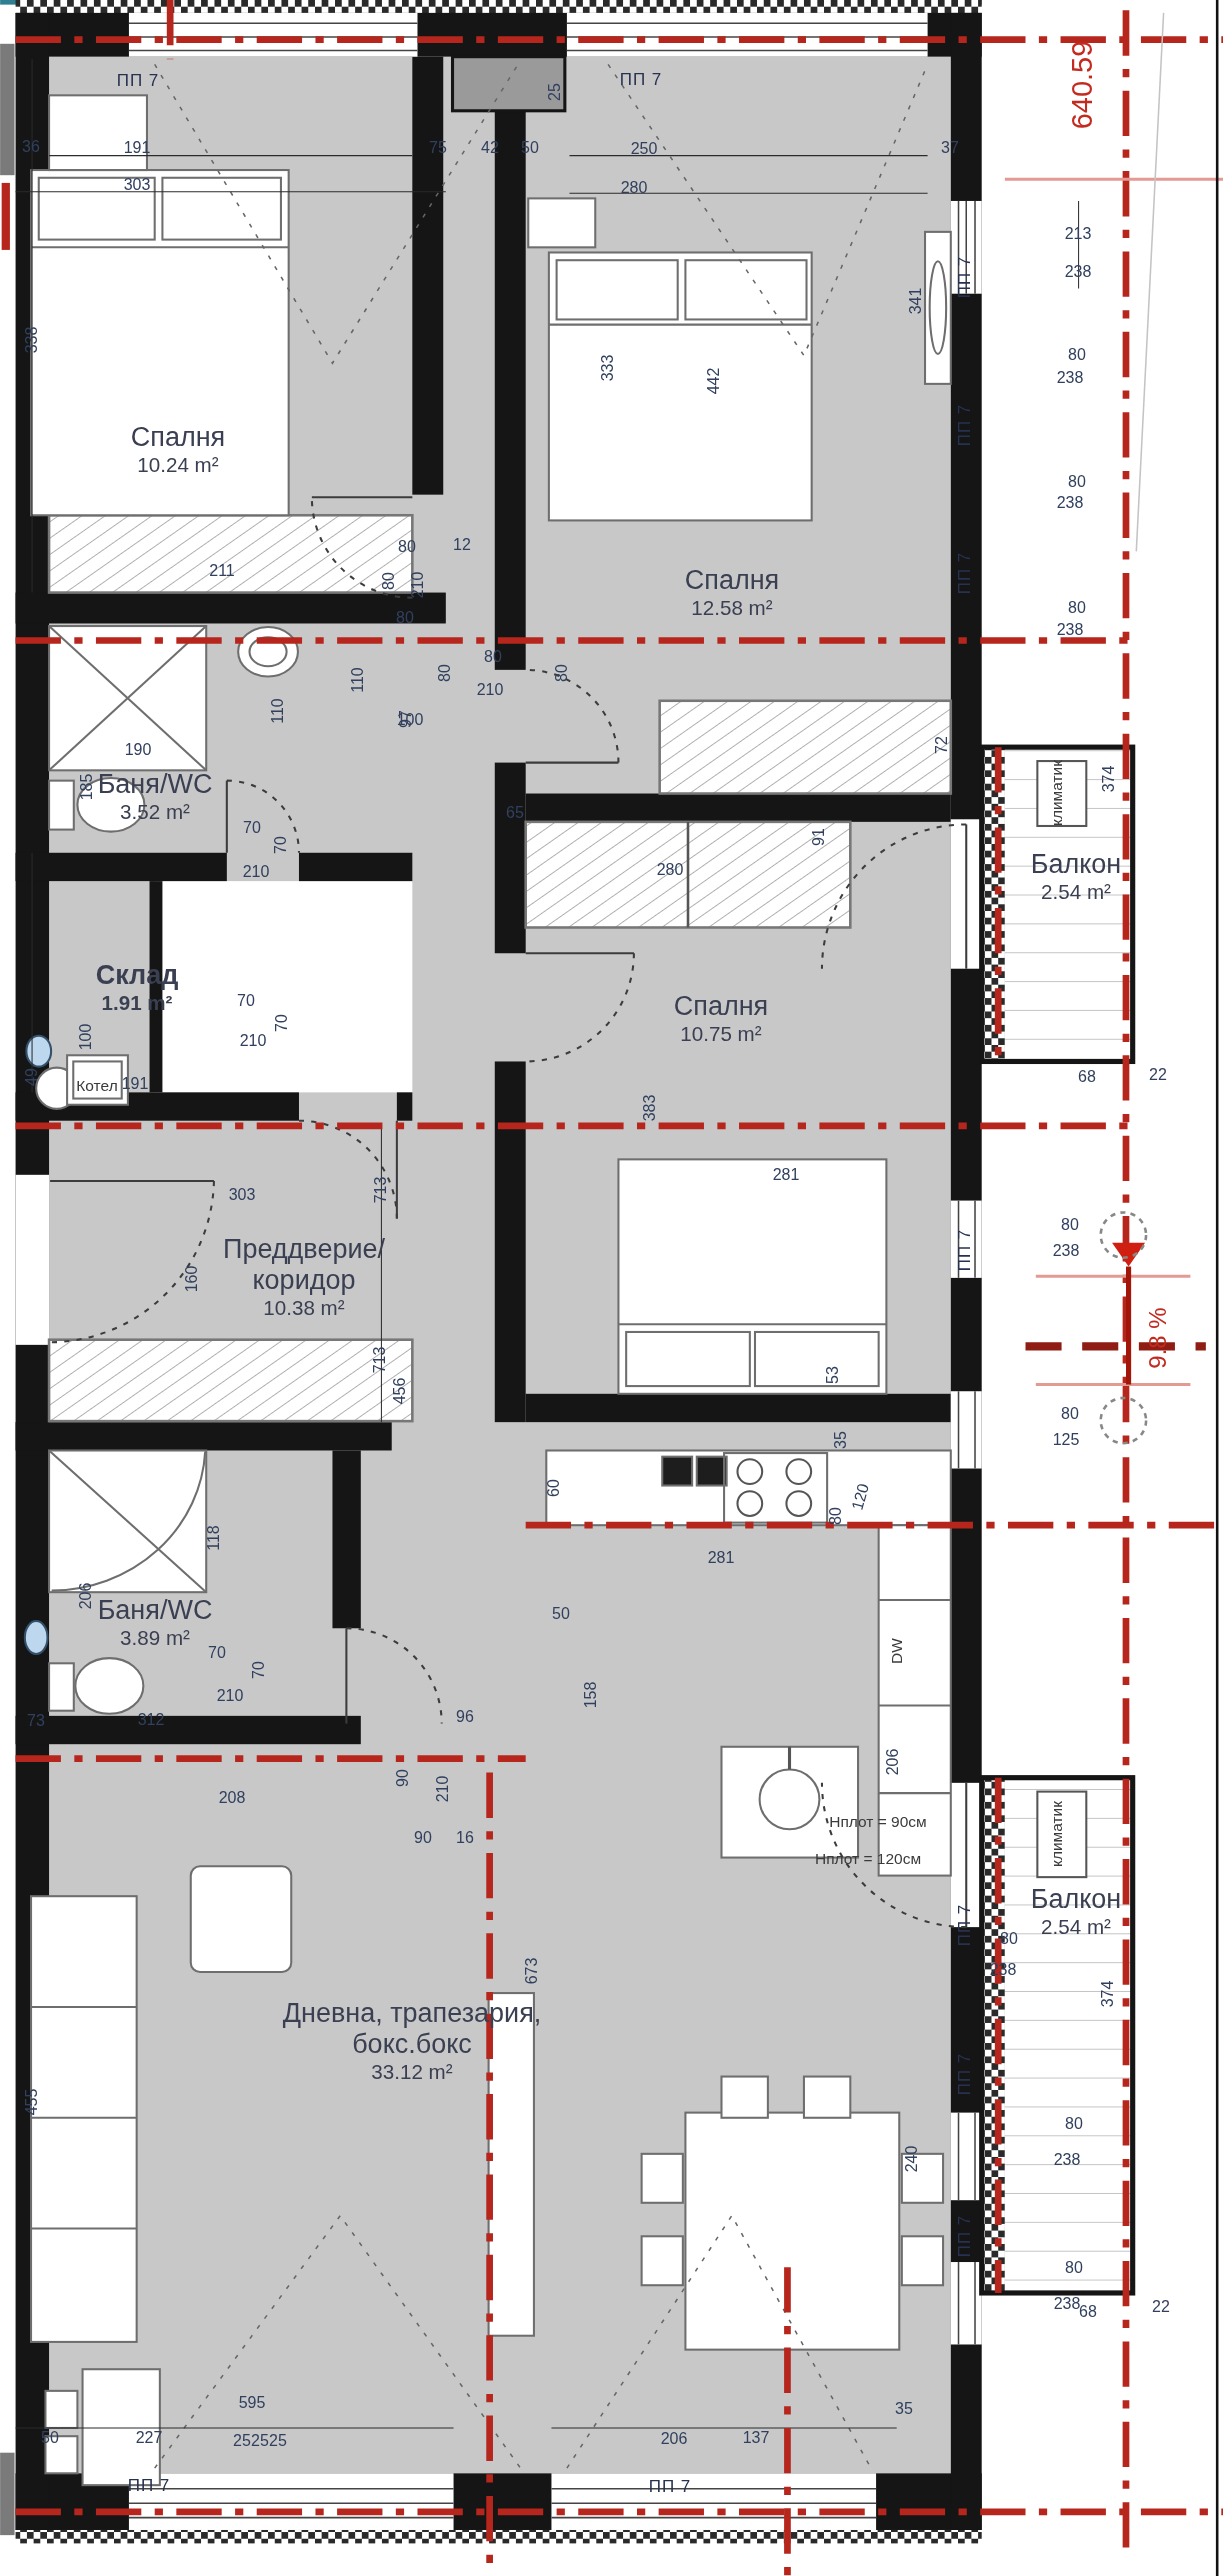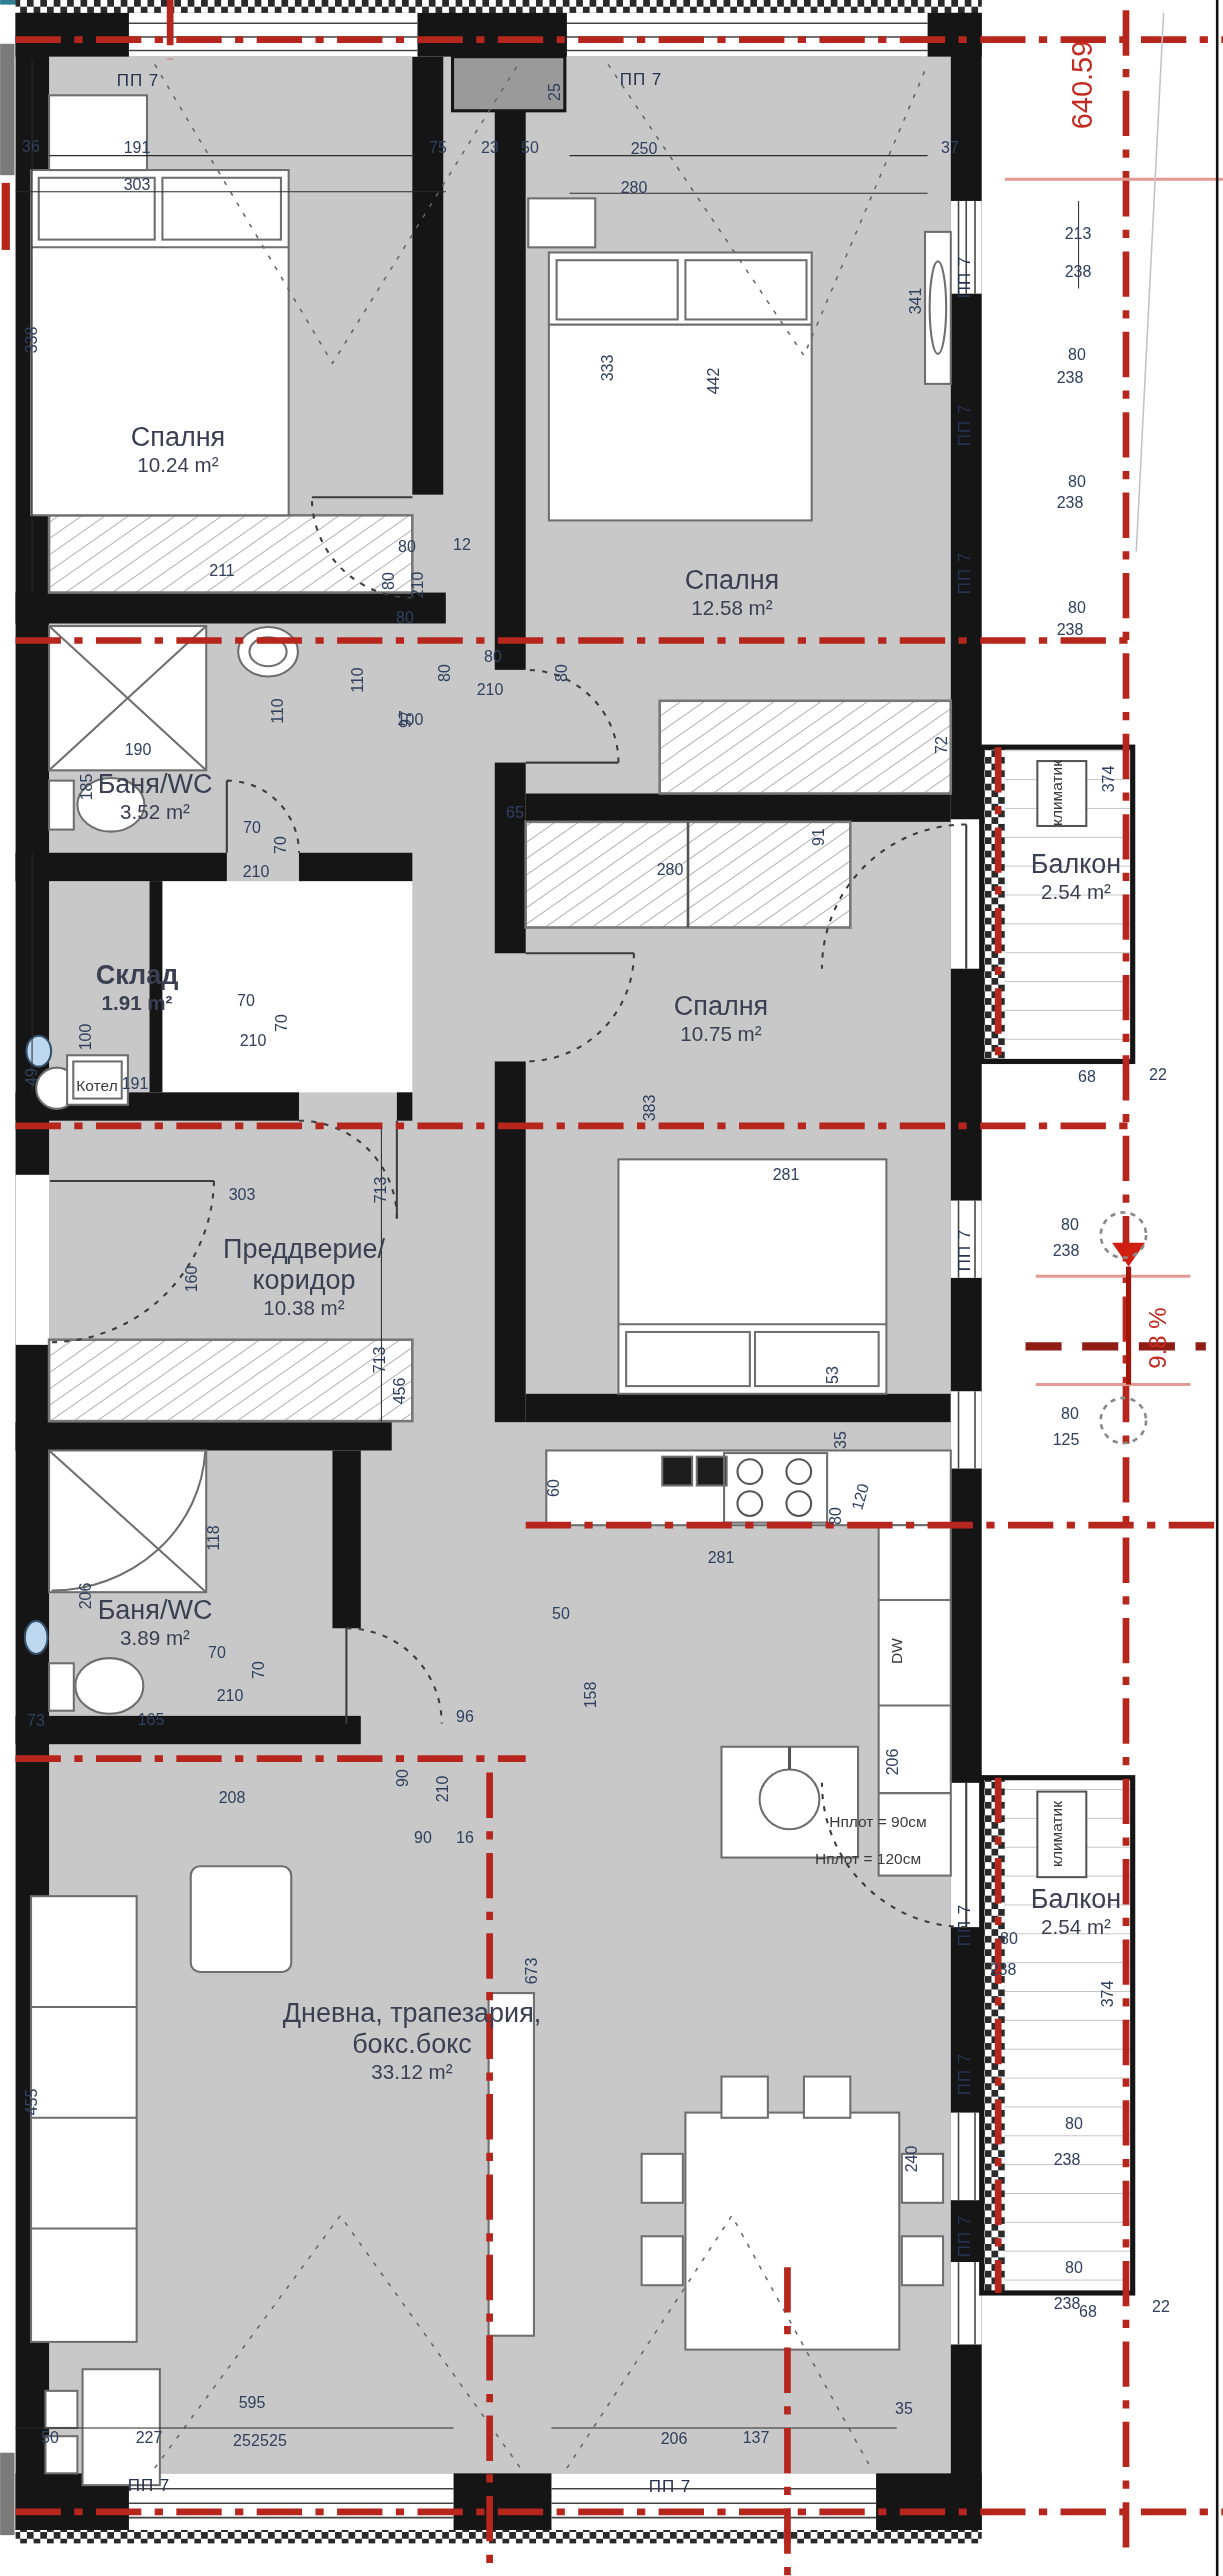--- a/index.html
+++ b/index.html
@@ -276,21 +276,21 @@
     <line x1="2362" y1="0" x2="2362" y2="5042" stroke="#111" stroke-width="5"></line>
     <line x1="2258" y1="25" x2="2205" y2="1070" stroke="#c4c4c4" stroke-width="3"></line>
   </g>
 </svg>
 
 <div id="overlay">
       <span class="ann dim" style="left: 31px; top: 147px; transform: translate(-50%, -50%) rotate(0deg);">36</span>
       <span class="ann dim" style="left: 137px; top: 148px; transform: translate(-50%, -50%) rotate(0deg);">191</span>
       <span class="ann dim" style="left: 137px; top: 185px; transform: translate(-50%, -50%) rotate(0deg);">303</span>
       <span class="ann dim" style="left: 438px; top: 148px; transform: translate(-50%, -50%) rotate(0deg);">75</span>
-      <span class="ann dim" style="left: 490px; top: 148px; transform: translate(-50%, -50%) rotate(0deg);">23</span>
+      <span class="ann dim" style="left: 490px; top: 148px; transform: translate(-50%, -50%) rotate(0deg);">42</span>
       <span class="ann dim" style="left: 530px; top: 148px; transform: translate(-50%, -50%) rotate(0deg);">50</span>
       <span class="ann dim" style="left: 555px; top: 92px; transform: translate(-50%, -50%) rotate(-90deg);">25</span>
       <span class="ann dim" style="left: 644px; top: 149px; transform: translate(-50%, -50%) rotate(0deg);">250</span>
       <span class="ann dim" style="left: 634px; top: 188px; transform: translate(-50%, -50%) rotate(0deg);">280</span>
       <span class="ann dim" style="left: 950px; top: 148px; transform: translate(-50%, -50%) rotate(0deg);">37</span>
       <span class="ann dim" style="left: 1078px; top: 234px; transform: translate(-50%, -50%) rotate(0deg);">213</span>
       <span class="ann dim" style="left: 1078px; top: 272px; transform: translate(-50%, -50%) rotate(0deg);">238</span>
       <span class="ann dim" style="left: 1077px; top: 355px; transform: translate(-50%, -50%) rotate(0deg);">80</span>
       <span class="ann dim" style="left: 1070px; top: 378px; transform: translate(-50%, -50%) rotate(0deg);">238</span>
       <span class="ann dim" style="left: 1077px; top: 482px; transform: translate(-50%, -50%) rotate(0deg);">80</span>
@@ -346,21 +346,21 @@
       <span class="ann dim" style="left: 836px; top: 1516px; transform: translate(-50%, -50%) rotate(-90deg);">80</span>
       <span class="ann dim" style="left: 861px; top: 1497px; transform: translate(-50%, -50%) rotate(-75deg);">120</span>
       <span class="ann dim" style="left: 893px; top: 1762px; transform: translate(-50%, -50%) rotate(-90deg);">206</span>
       <span class="ann dim" style="left: 465px; top: 1717px; transform: translate(-50%, -50%) rotate(0deg);">96</span>
       <span class="ann dim" style="left: 403px; top: 1778px; transform: translate(-50%, -50%) rotate(-90deg);">90</span>
       <span class="ann dim" style="left: 443px; top: 1789px; transform: translate(-50%, -50%) rotate(-90deg);">210</span>
       <span class="ann dim" style="left: 423px; top: 1838px; transform: translate(-50%, -50%) rotate(0deg);">90</span>
       <span class="ann dim" style="left: 465px; top: 1838px; transform: translate(-50%, -50%) rotate(0deg);">16</span>
       <span class="ann dim" style="left: 214px; top: 1538px; transform: translate(-50%, -50%) rotate(-90deg);">118</span>
       <span class="ann dim" style="left: 86px; top: 1596px; transform: translate(-50%, -50%) rotate(-90deg);">206</span>
-      <span class="ann dim" style="left: 151px; top: 1720px; transform: translate(-50%, -50%) rotate(0deg);">165</span>
+      <span class="ann dim" style="left: 151px; top: 1720px; transform: translate(-50%, -50%) rotate(0deg);">312</span>
       <span class="ann dim" style="left: 217px; top: 1653px; transform: translate(-50%, -50%) rotate(0deg);">70</span>
       <span class="ann dim" style="left: 230px; top: 1696px; transform: translate(-50%, -50%) rotate(0deg);">210</span>
       <span class="ann dim" style="left: 259px; top: 1670px; transform: translate(-50%, -50%) rotate(-90deg);">70</span>
       <span class="ann dim" style="left: 36px; top: 1721px; transform: translate(-50%, -50%) rotate(0deg);">73</span>
       <span class="ann dim" style="left: 232px; top: 1798px; transform: translate(-50%, -50%) rotate(0deg);">208</span>
       <span class="ann dim" style="left: 32px; top: 2102px; transform: translate(-50%, -50%) rotate(-90deg);">455</span>
       <span class="ann dim" style="left: 532px; top: 1971px; transform: translate(-50%, -50%) rotate(-90deg);">673</span>
       <span class="ann dim" style="left: 912px; top: 2159px; transform: translate(-50%, -50%) rotate(-90deg);">240</span>
       <span class="ann dim" style="left: 50px; top: 2438px; transform: translate(-50%, -50%) rotate(0deg);">50</span>
       <span class="ann dim" style="left: 149px; top: 2438px; transform: translate(-50%, -50%) rotate(0deg);">227</span>

